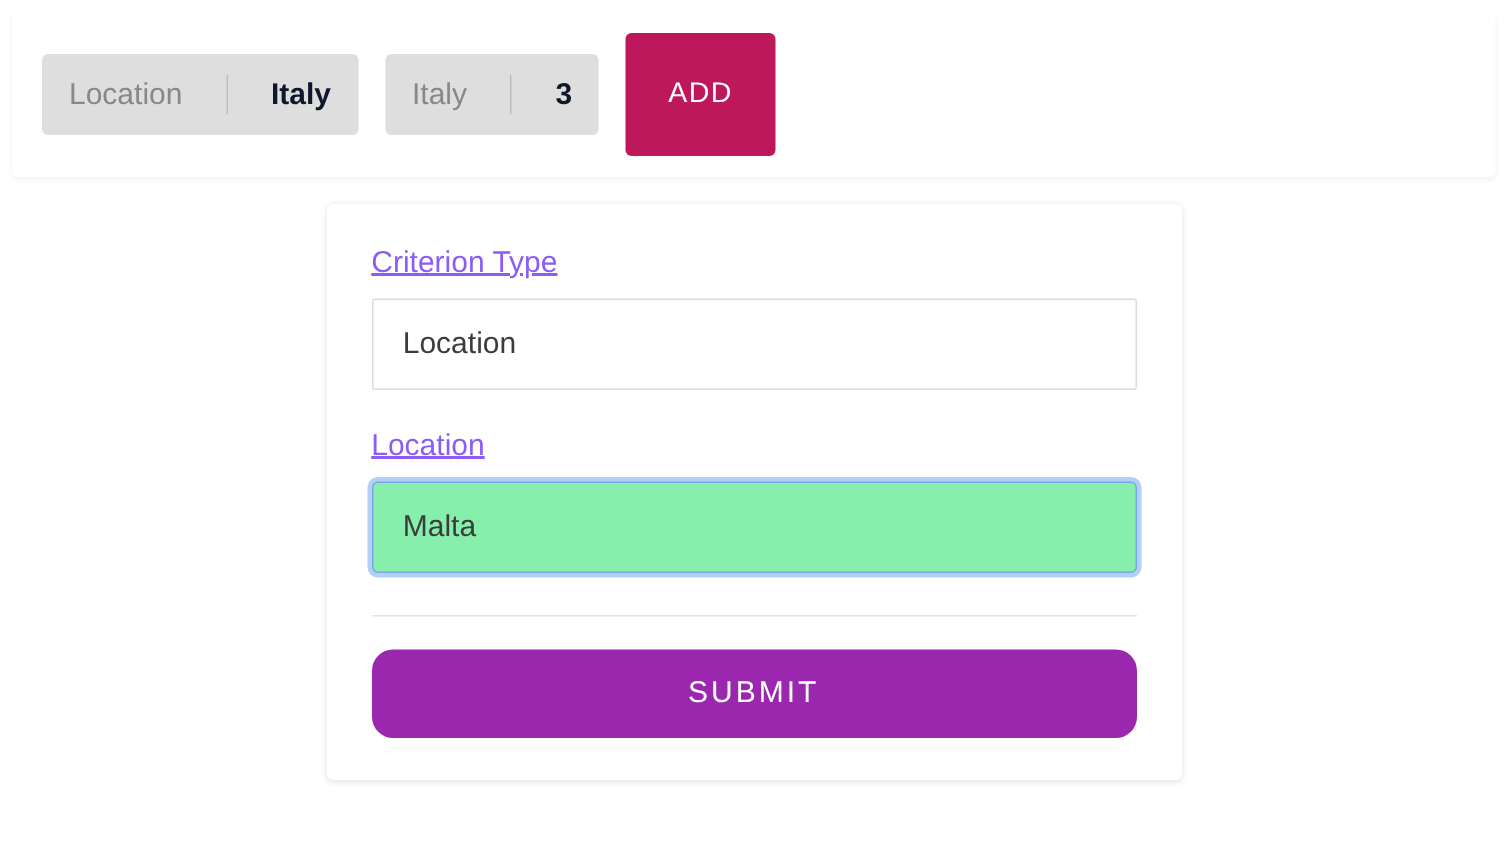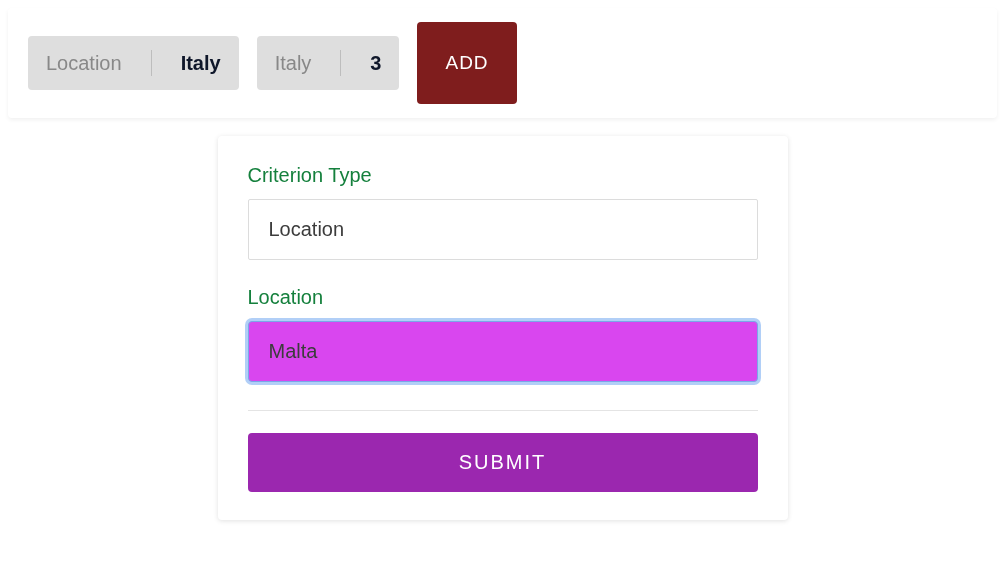--- a/index.html
+++ b/index.html
@@ -34,79 +34,80 @@
       width: 1px;
       background: #bdbdbd;
       height: 26px;
     }
     .chip-value {
       padding-left: 14px;
       font-weight: 700;
       color: #0f172a;
     }
     .add-btn {
-      background: #7f1d1d;
+      background: #be185d;
       color: #fff;
       border: none;
       border-radius: 4px;
       padding: 30px 28px;
       font-size: 19px;
       font-weight: 500;
       letter-spacing: 1px;
       cursor: pointer;
     }
     .panel {
       width: 570px;
       margin: 18px auto 0 auto;
       background: #fff;
       border-radius: 4px;
       box-shadow: 0 1px 5px rgba(0,0,0,0.12);
       padding: 28px 30px;
     }
     .field-label {
       font-size: 20px;
-      color: #15803d;
+      color: #8b5cf6;
       margin-bottom: 12px;
+      text-decoration: underline;
     }
     .select-box {
       width: 100%;
       border: 1px solid #dcdcdc;
       border-radius: 2px;
       padding: 18px 20px;
       font-size: 20px;
       color: #3c3c3c;
       background: #fff;
       cursor: pointer;
       margin-bottom: 26px;
     }
     .input-box {
       width: 100%;
       border: 1px solid #dcdcdc;
       border-radius: 4px;
       padding: 18px 20px;
       font-size: 20px;
       color: #3c3c3c;
-      background: #d946ef;
+      background: #86efac;
       outline: none;
     }
     .input-box.focused {
       border: 1px solid #7aa7e8;
       box-shadow: 0 0 0 3px rgba(100,160,240,0.5);
     }
     .divider-line {
       border: none;
       border-top: 1px solid #e4e4e4;
       margin: 28px 0 22px 0;
     }
     .submit-btn {
       width: 100%;
       background: #9b27af;
       color: #fff;
       border: none;
-      border-radius: 4px;
+      border-radius: 14px;
       padding: 18px 0;
       font-size: 20px;
       font-weight: 400;
       letter-spacing: 2px;
       cursor: pointer;
     }
   </style>
 </head>
 <body>
 

